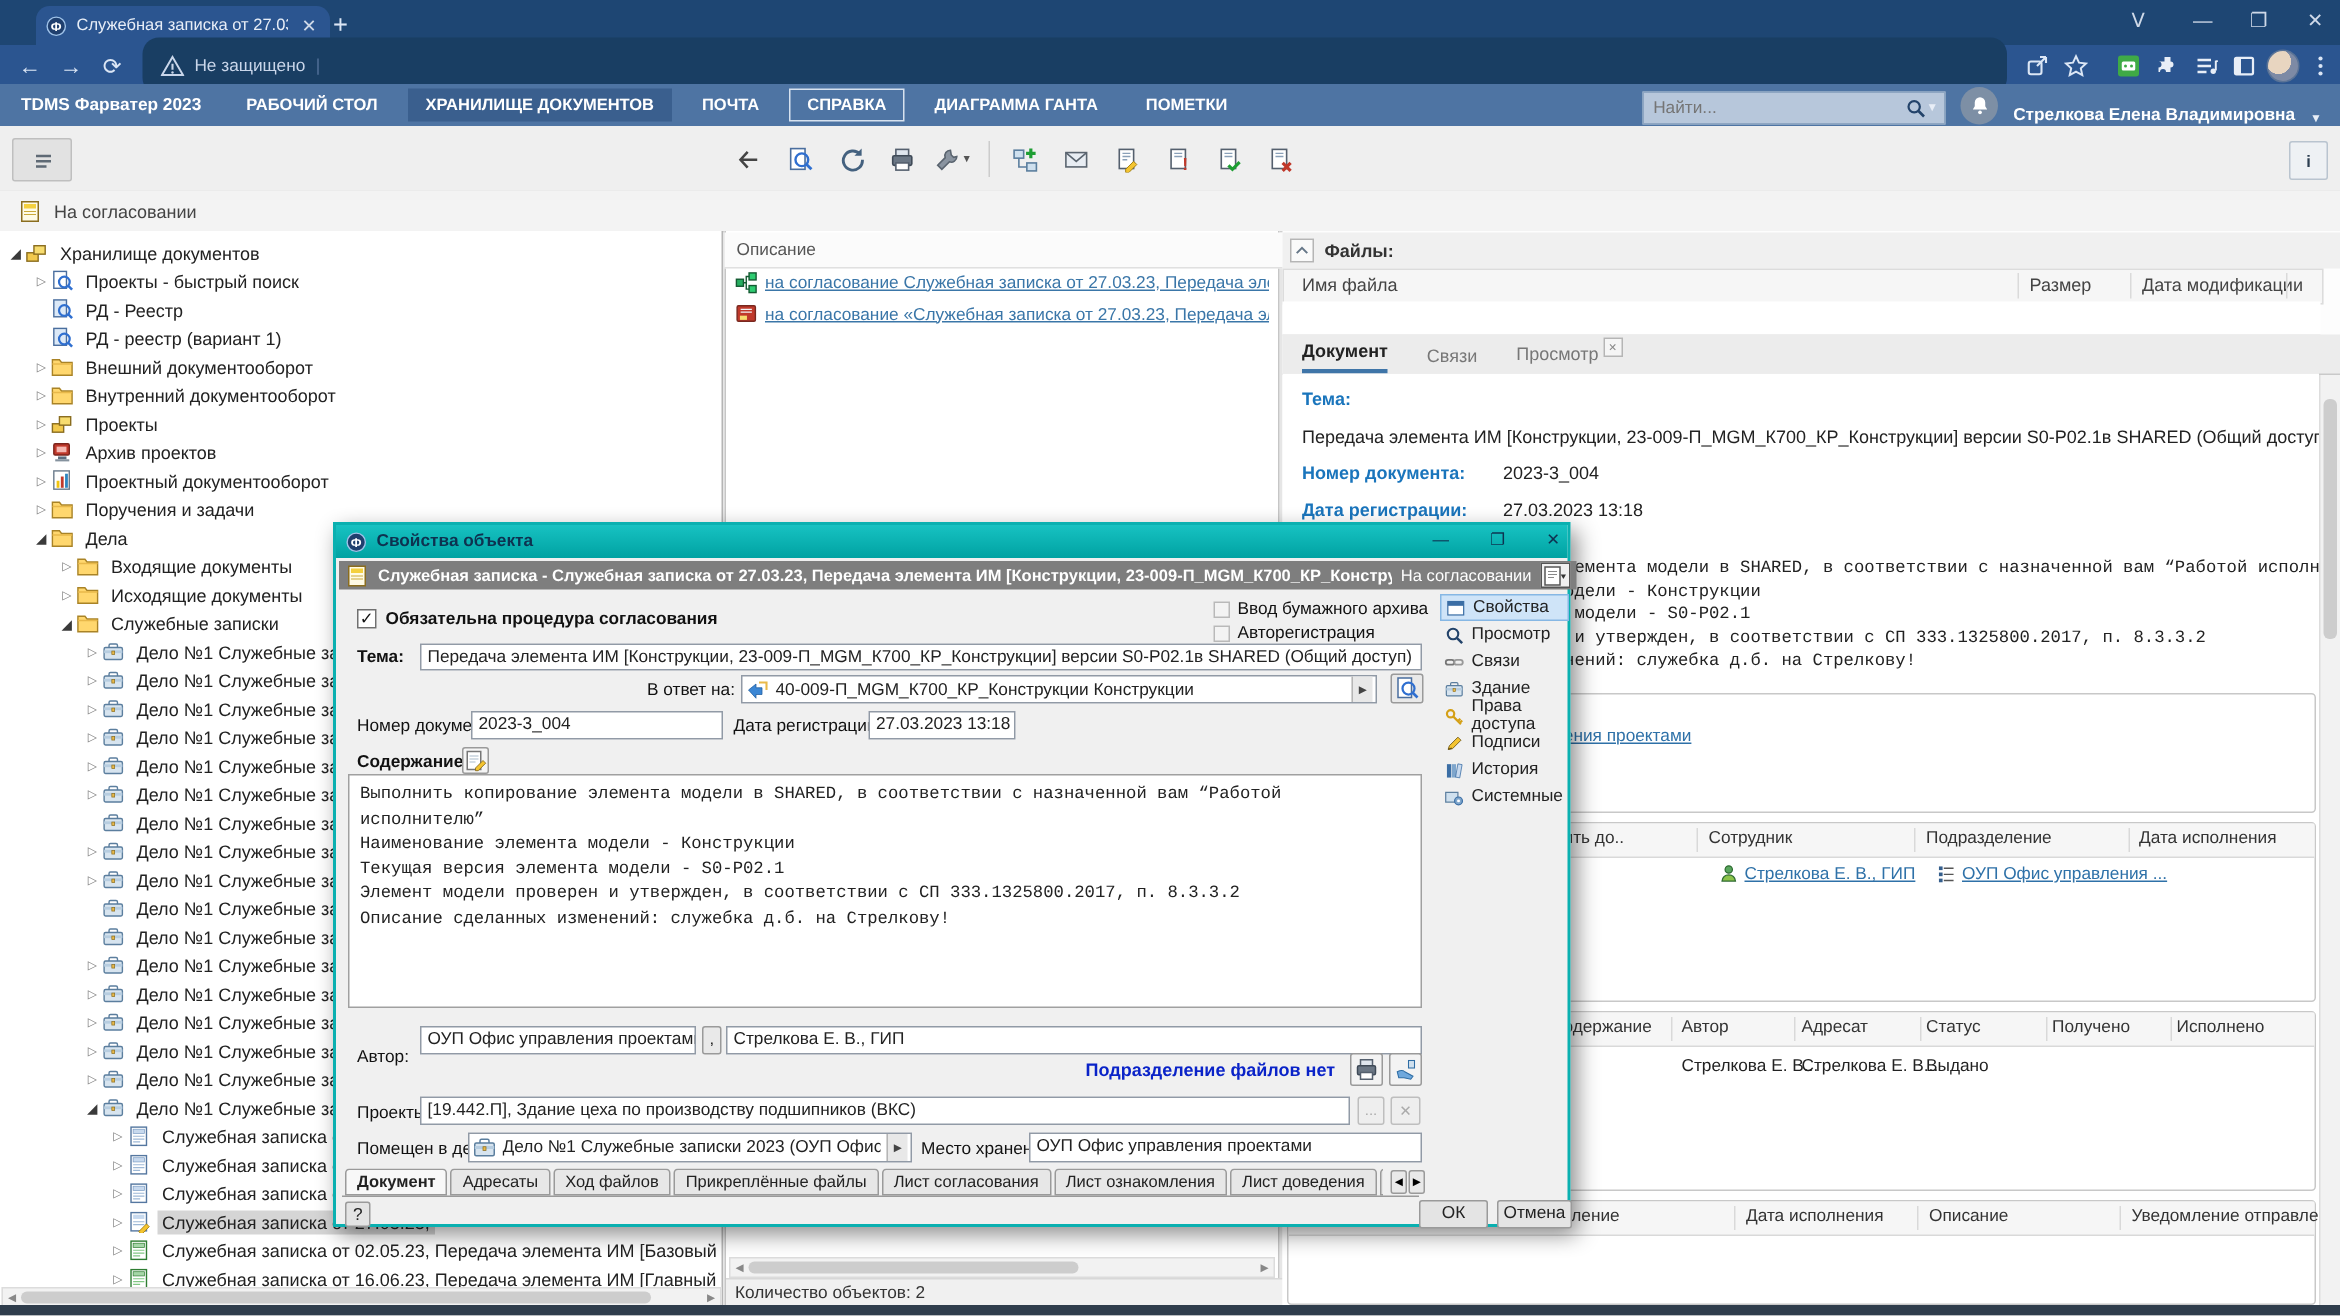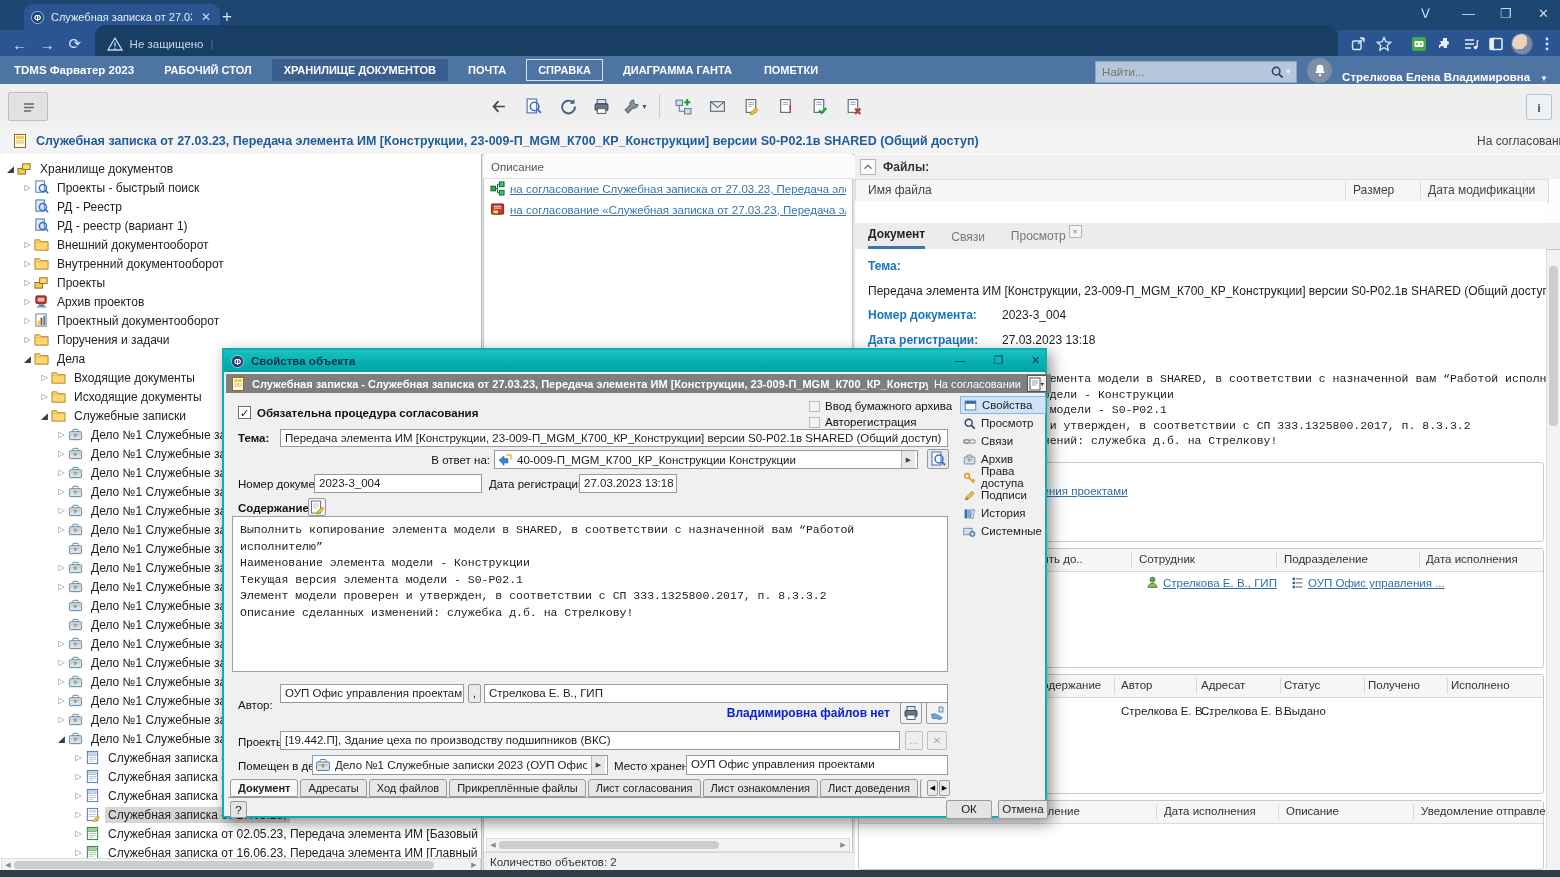--- a/index.html
+++ b/index.html
@@ -341,21 +341,20 @@
   </div>
 
 <div class="abs" id="docheader">
   <span id="dochicon">
       <svg width="16" height="16" viewBox="0 0 16 16">
         <rect x="2.5" y="1.5" width="11" height="13" fill="#fffbe6" stroke="#8a6d1f"></rect>
         <rect x="4" y="3" width="8" height="3" fill="#f4d03f"></rect>
         <path d="M4 8h8M4 10h8" stroke="#caa93a" stroke-width=".8"></path>
       </svg>
     </span>
-  <span class="title">Служебная записка от 27.03.23, Передача элемента ИМ [Конструкции, 23-009-П_MGM_К700_КР_Конструкции] версии S0-P02.1в SHARED (Общий доступ)</span>
   <span class="status">На согласовании</span>
 </div>
 
 <div class="abs" id="treepanel">
   <div id="treeitems" style="padding-top:5px;">
       <div class="tree-row" style="padding-left: 4px;">
         <span class="expander open">◢</span>
         <span class="ticon">
           <svg width="15" height="15" viewBox="0 0 16 16">
             <rect x="1" y="8" width="8" height="6" fill="#f2c94c" stroke="#8a6d1f"></rect>
@@ -1002,21 +1001,21 @@
 Наименование элемента модели - Конструкции
 Текущая версия элемента модели - S0-P02.1
 Элемент модели проверен и утвержден, в соответствии с СП 333.1325800.2017, п. 8.3.3.2
 Описание сделанных изменений: служебка д.б. на Стрелкову!</div>
 
   <span class="dlbl" style="left:14px;top:349px">Автор:</span>
   <div class="inp" style="left:56px;top:334px;width:184px;height:19px">ОУП Офис управления проектами</div>
   <span class="sbtn" style="left:244px;top:334px;width:13px;height:19px;font-size:10px">,</span>
   <div class="inp" style="left:260px;top:334px;width:464px;height:19px">Стрелкова Е. В., ГИП</div>
 
-  <span id="attachnote">Владимировна файлов нет</span>
+  <span id="attachnote">Подразделение файлов нет</span>
   <span class="sbtn" style="left:676px;top:352px;width:22px;height:22px;background:#f3f3f3" id="printbtn">
       <svg width="16" height="16" viewBox="0 0 16 16">
         <rect x="4" y="1.5" width="8" height="4" fill="#dfe6ee" stroke="#55606e"></rect>
         <rect x="2" y="5.5" width="12" height="6" rx="1" fill="#6b7785" stroke="#3f4a57"></rect>
         <rect x="4" y="10" width="8" height="4.5" fill="#fff" stroke="#55606e"></rect>
       </svg>
     </span>
   <span class="sbtn" style="left:702px;top:352px;width:22px;height:22px;background:#f3f3f3" id="importbtn">
       <svg width="16" height="16" viewBox="0 0 16 16">
         <path d="M2.5 9.5c2-1 4-1 5 0l5.5 3-1.5 2-4.5-1H3.5z" fill="#6fa8dc" stroke="#2e6da4" stroke-width=".7"></path>
@@ -1084,21 +1083,21 @@
       </div>
       <div class="sbitem">
         <span>
           <svg width="13" height="13" viewBox="0 0 16 16">
             <rect x="1.5" y="5" width="13" height="8.5" rx="1" fill="#d7e4ef" stroke="#5b7e9e"></rect>
             <path d="M5 5V3.5a1 1 0 0 1 1-1h4a1 1 0 0 1 1 1V5" fill="none" stroke="#5b7e9e"></path>
             <rect x="1.5" y="7" width="13" height="2" fill="#b7cde0"></rect>
             <rect x="7" y="7.5" width="2" height="2.5" fill="#e9b949" stroke="#8a6d1f" stroke-width=".5"></rect>
           </svg>
         </span>
-        <span>Архив</span>
+        <span>Здание</span>
       </div>
       <div class="sbitem">
         <span>
           <svg width="13" height="13" viewBox="0 0 16 16">
             <circle cx="5" cy="6" r="3" fill="none" stroke="#d4a017" stroke-width="1.8"></circle>
             <path d="M7.3 8.3 13.5 14.5M11 12l2-2M12.5 13.5l2-2" stroke="#d4a017" stroke-width="1.8"></path>
           </svg>
         </span>
         <span>Права доступа</span>
       </div>

